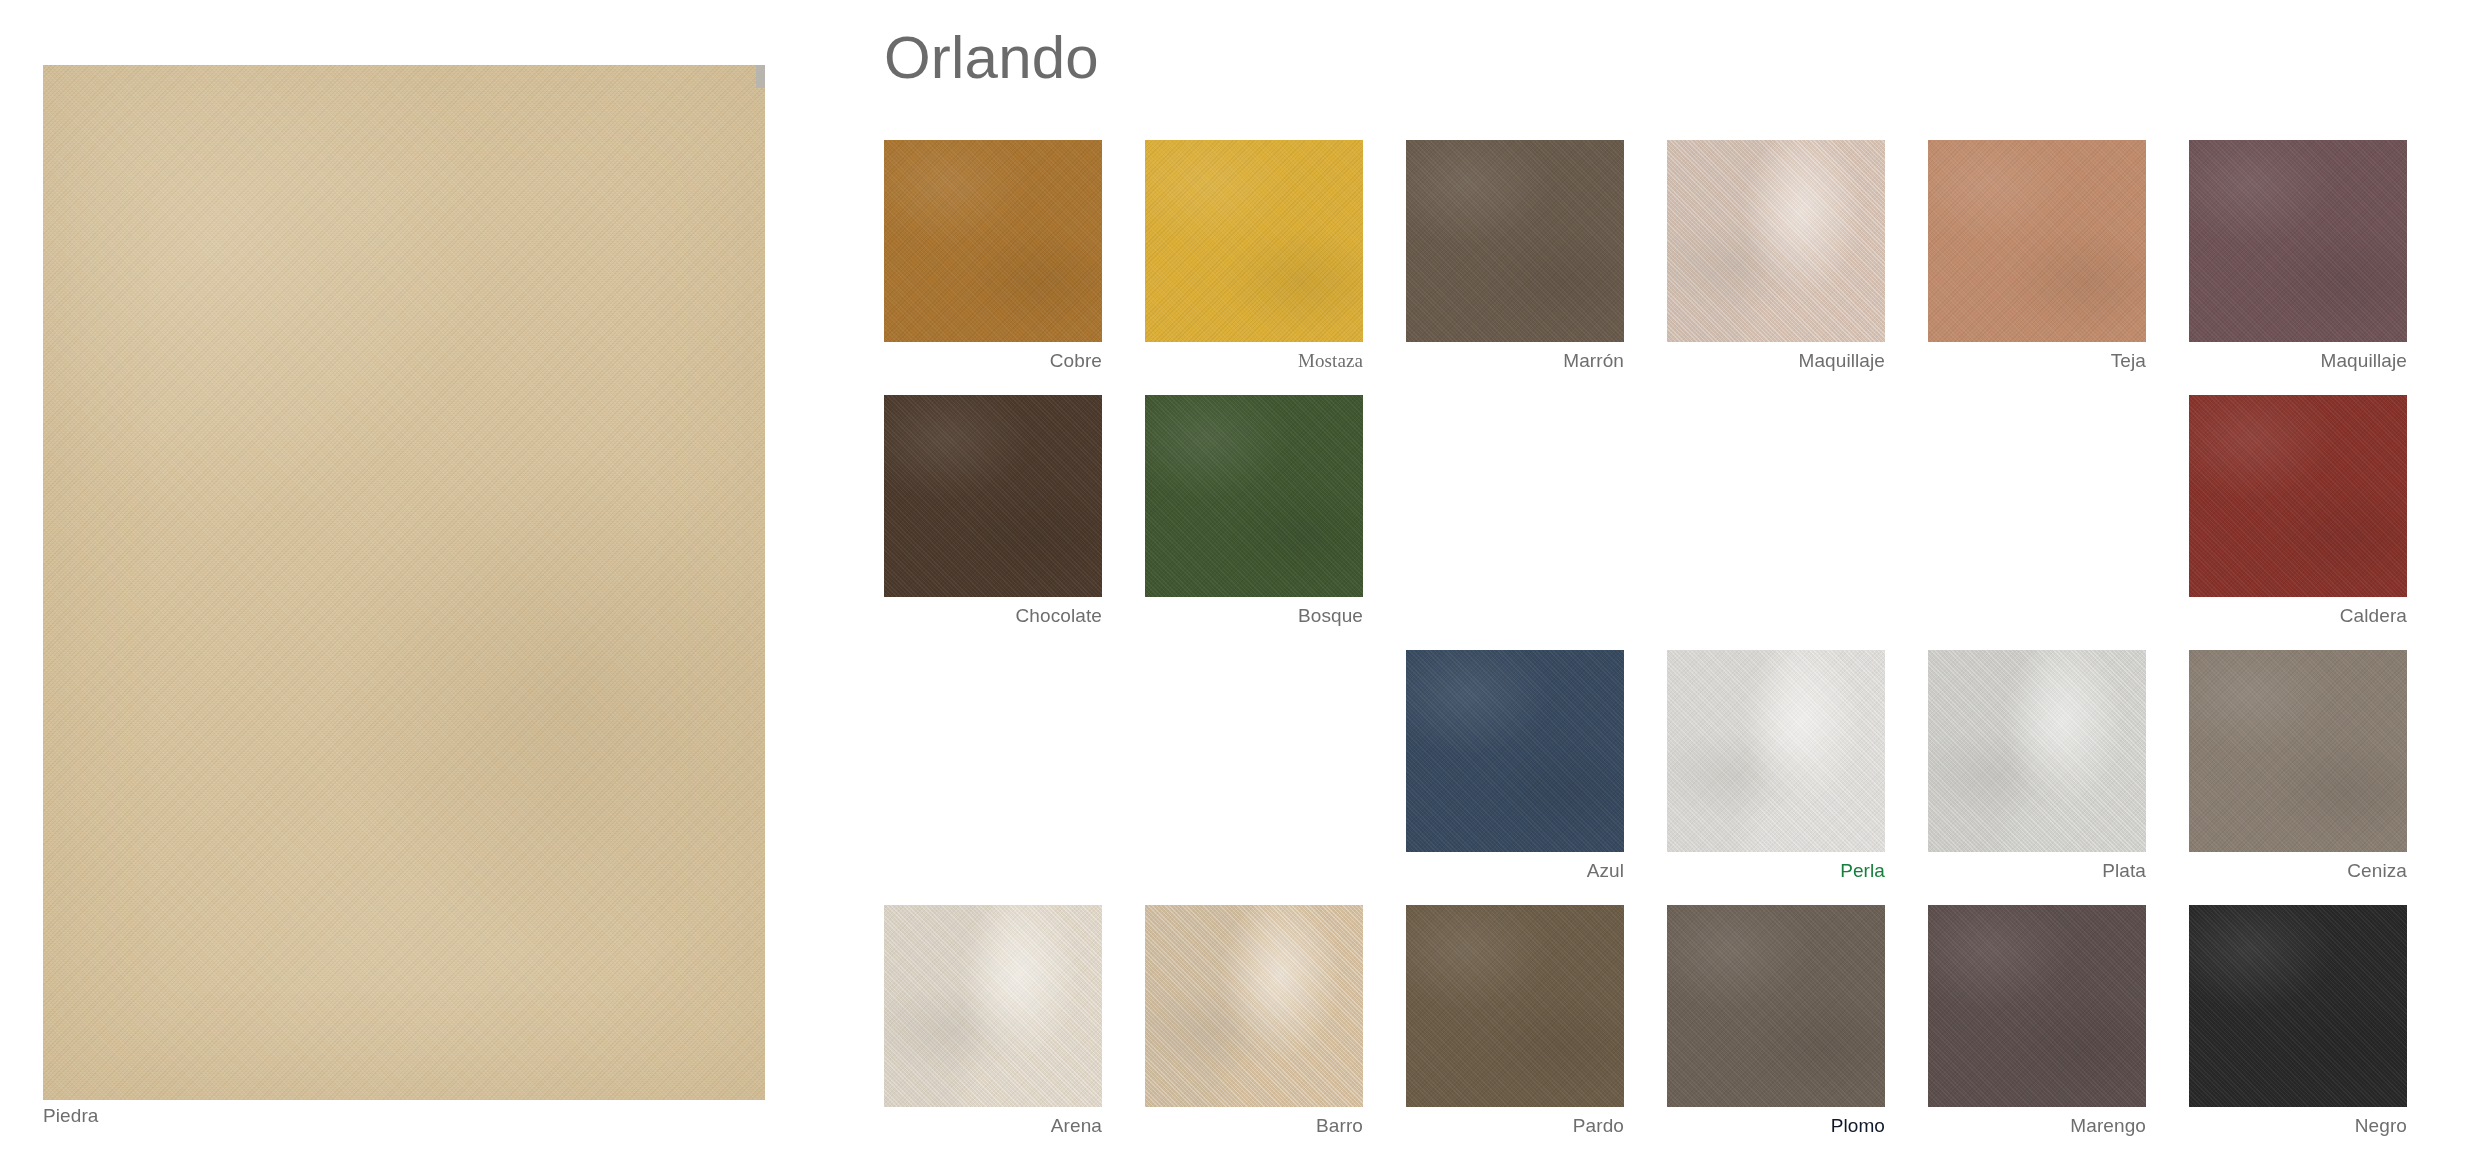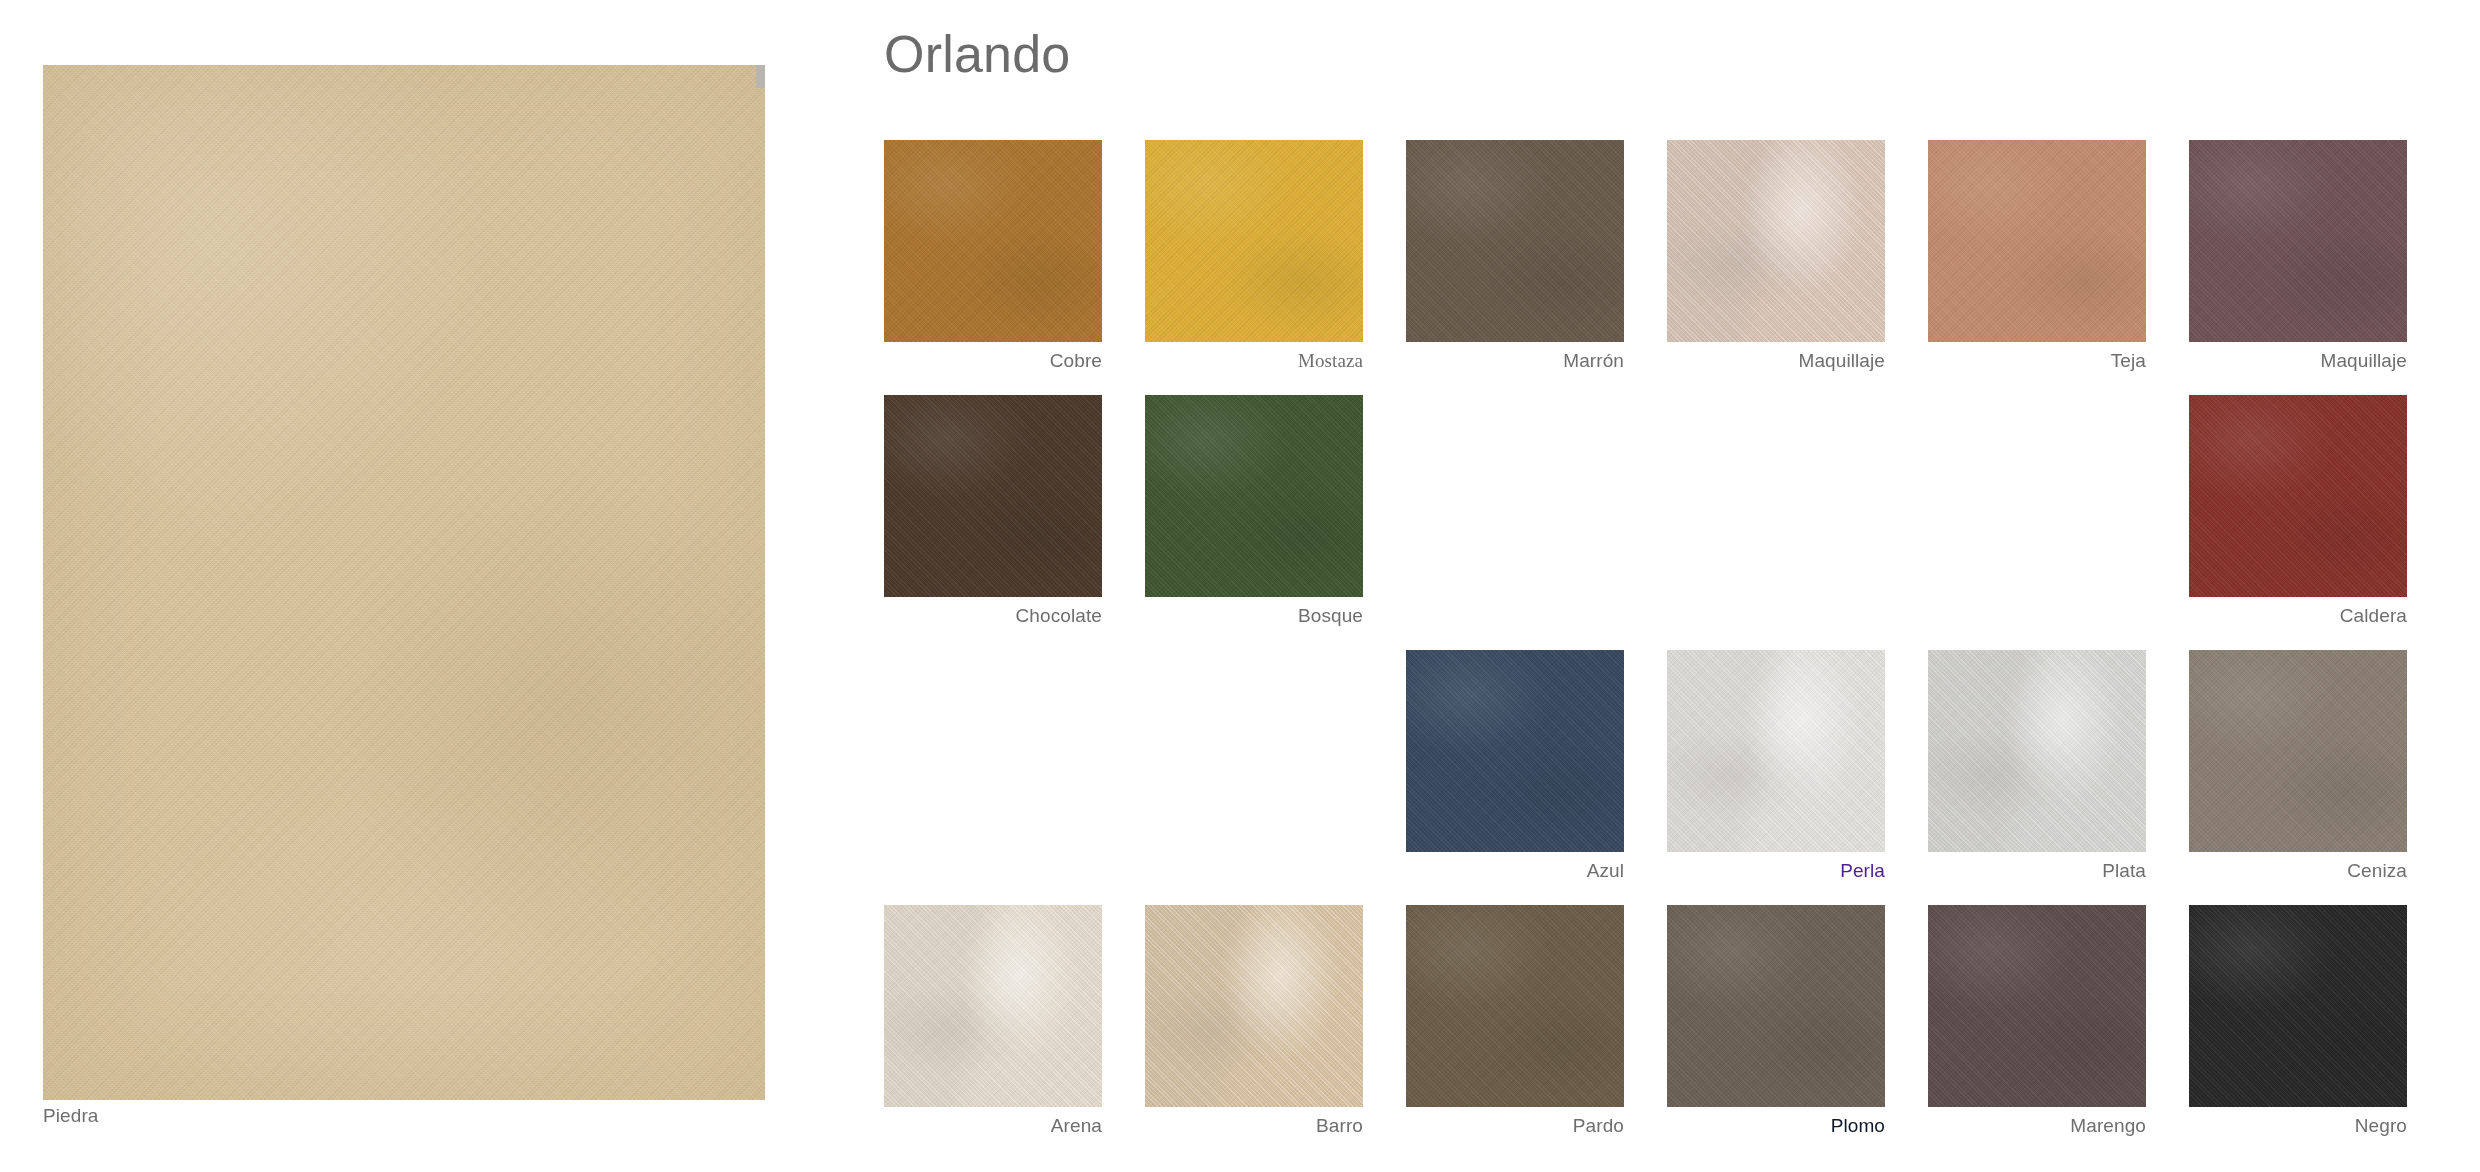--- a/index.html
+++ b/index.html
@@ -64,21 +64,21 @@
     position: absolute;
     left: 884px;
     top: 0;
     width: 1556px;
     height: 1172px;
   }
   #palette-title {
     position: absolute;
     left: 0;
     top: 28px;
-    font-size: 52px;
+    font-size: 60px;
     font-weight: 400;
     color: #6b6b6b;
     letter-spacing: .2px;
     line-height: 1;
   }
 
   #grid {
     position: absolute;
     left: 0;
     top: 140px;
@@ -178,21 +178,21 @@
         <div class="swatch-label" style="color: rgb(110, 110, 110);">Caldera</div>
       </div>
       <div class="cell empty"></div>
       <div class="cell empty"></div>
       <div class="cell">
         <div class="swatch" style="background-color: rgb(55, 73, 95);"></div>
         <div class="swatch-label" style="color: rgb(110, 110, 110);">Azul</div>
       </div>
       <div class="cell">
         <div class="swatch light" style="background-color: rgb(220, 219, 215);"></div>
-        <div class="swatch-label" style="color: #4c1d95;">Perla</div>
+        <div class="swatch-label" style="color: #15803d;">Perla</div>
       </div>
       <div class="cell">
         <div class="swatch light" style="background-color: rgb(207, 207, 203);"></div>
         <div class="swatch-label" style="color: rgb(110, 110, 110);">Plata</div>
       </div>
       <div class="cell">
         <div class="swatch" style="background-color: rgb(137, 125, 113);"></div>
         <div class="swatch-label" style="color: rgb(110, 110, 110);">Ceniza</div>
       </div>
       <div class="cell">

